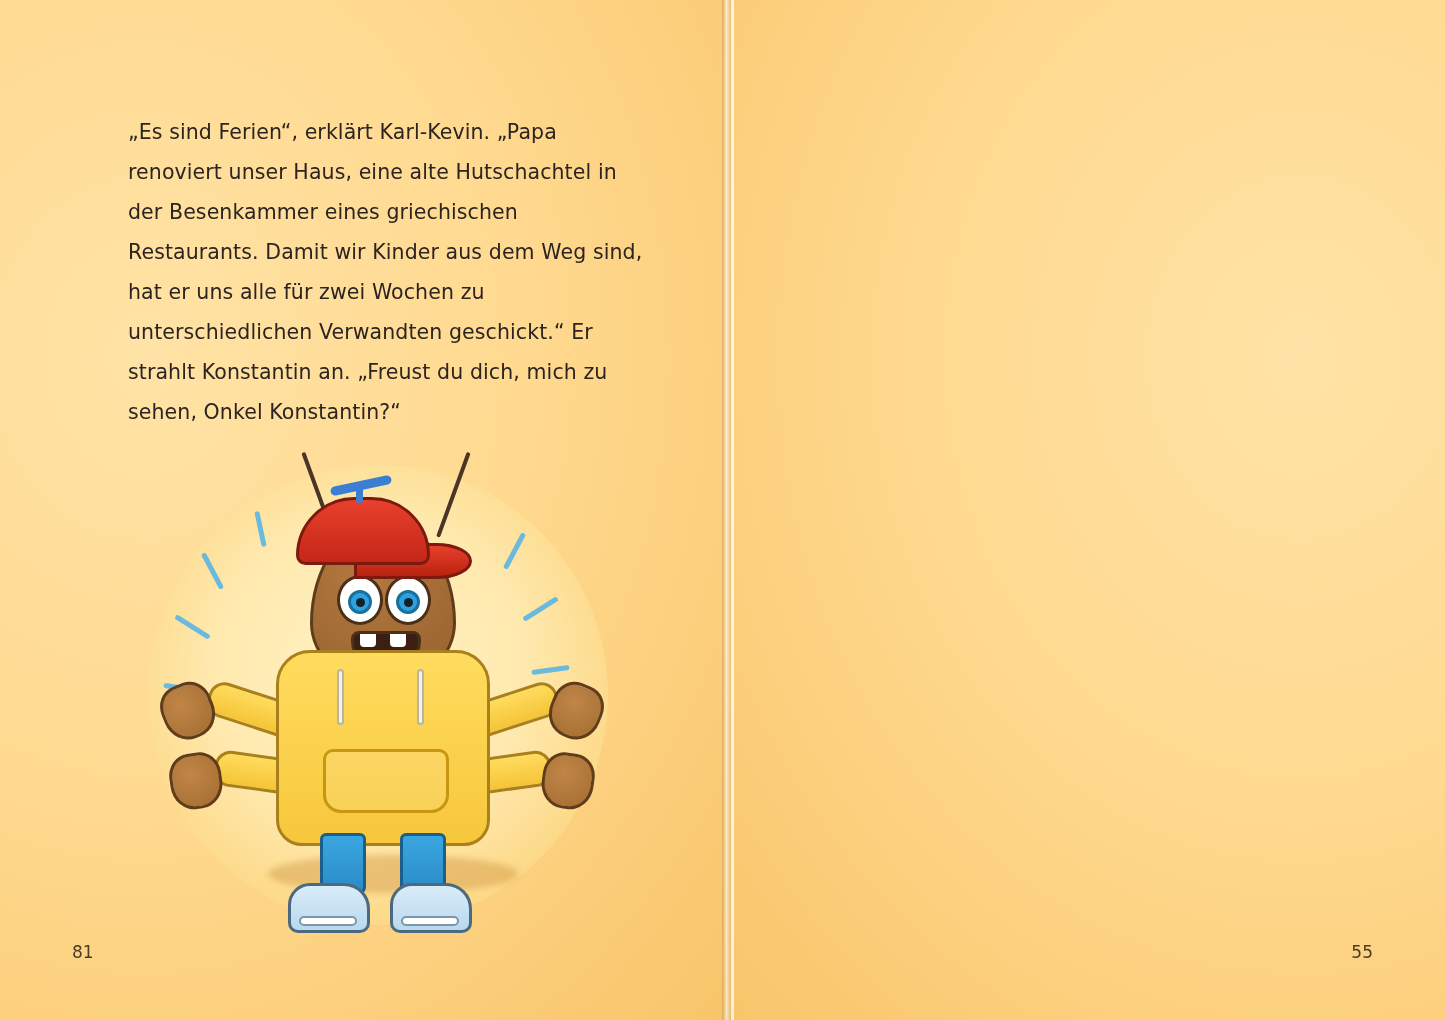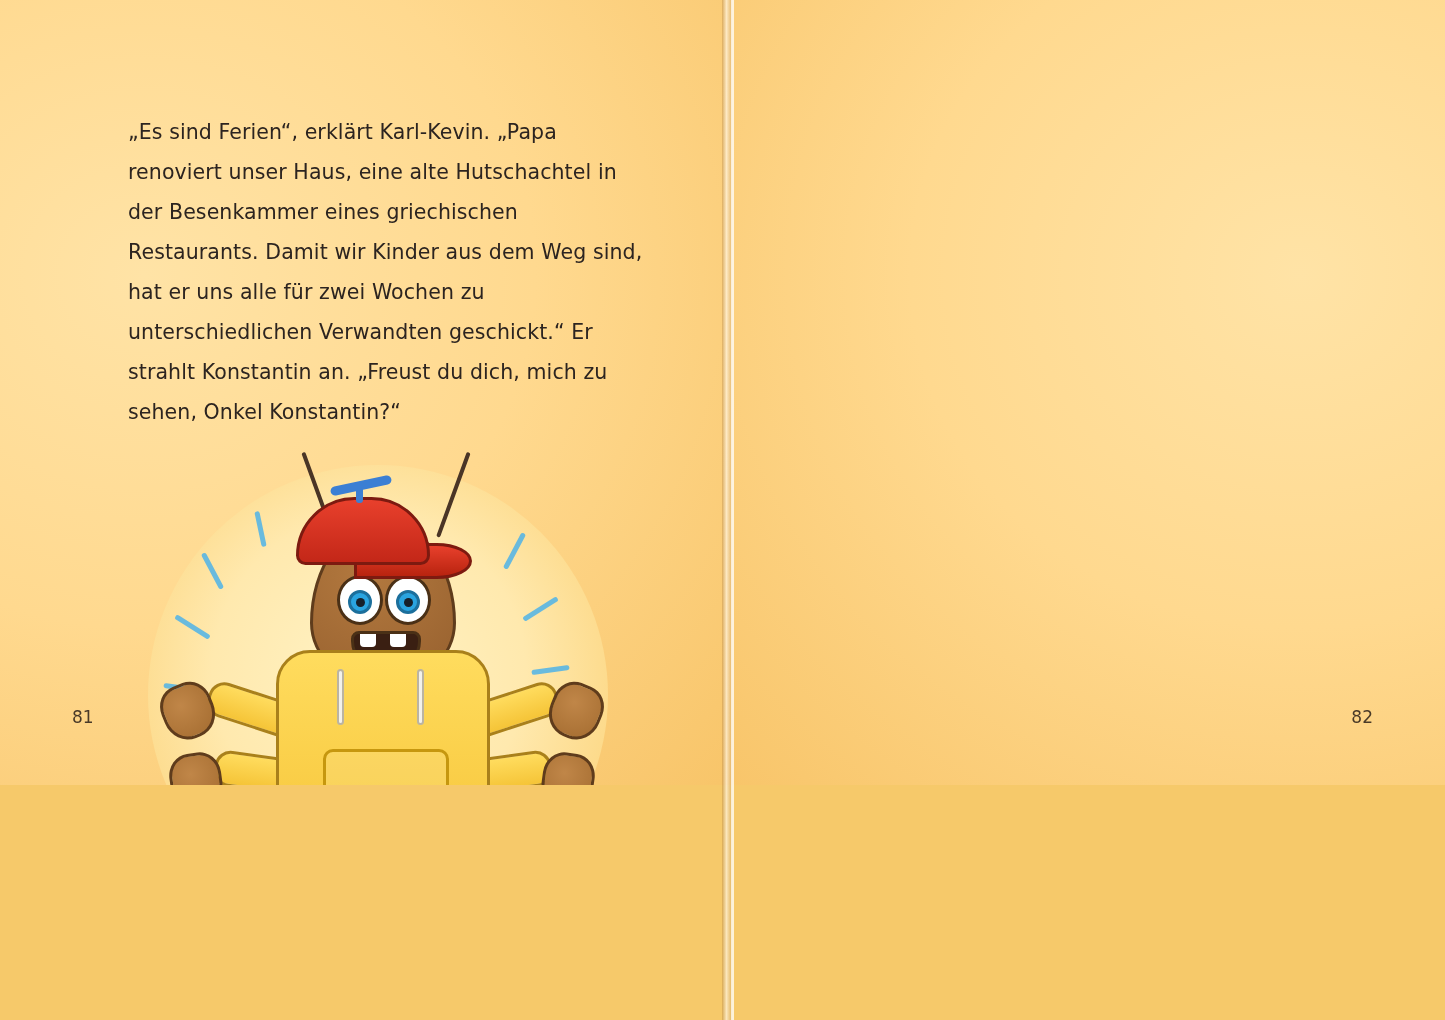--- a/index.html
+++ b/index.html
@@ -15,21 +15,21 @@
   }
   .book {
     position: relative;
     width: 1445px;
     height: 1020px;
     display: flex;
   }
   .page {
     position: relative;
     width: 722.5px;
-    height: 785px;
+    height: 1020px;
     overflow: hidden;
   }
   .page-left {
     background: radial-gradient(120% 100% at 20% 35%, #ffe3a6 0%, #ffd98f 45%, #f7c264 100%);
   }
   .page-right {
     background: radial-gradient(120% 100% at 80% 35%, #ffe3a6 0%, #ffd98f 45%, #f7c264 100%);
   }
   .gutter {
     position: absolute;
@@ -382,18 +382,18 @@
       <div class="kk-leg" style="left:282px;"></div>
       <div class="kk-shoe" style="left:170px;"></div>
       <div class="kk-shoe" style="left:272px;"></div>
     </div>
 
     <div class="folio folio-left">81</div>
   </div>
 
   <div class="page page-right">
 
-    <div class="folio folio-right">82</div>
+    <div class="folio folio-right">55</div>
   </div>
 
   <div class="gutter"></div>
   <div class="gutter-line"></div>
 </div>
 
 </body></html>

